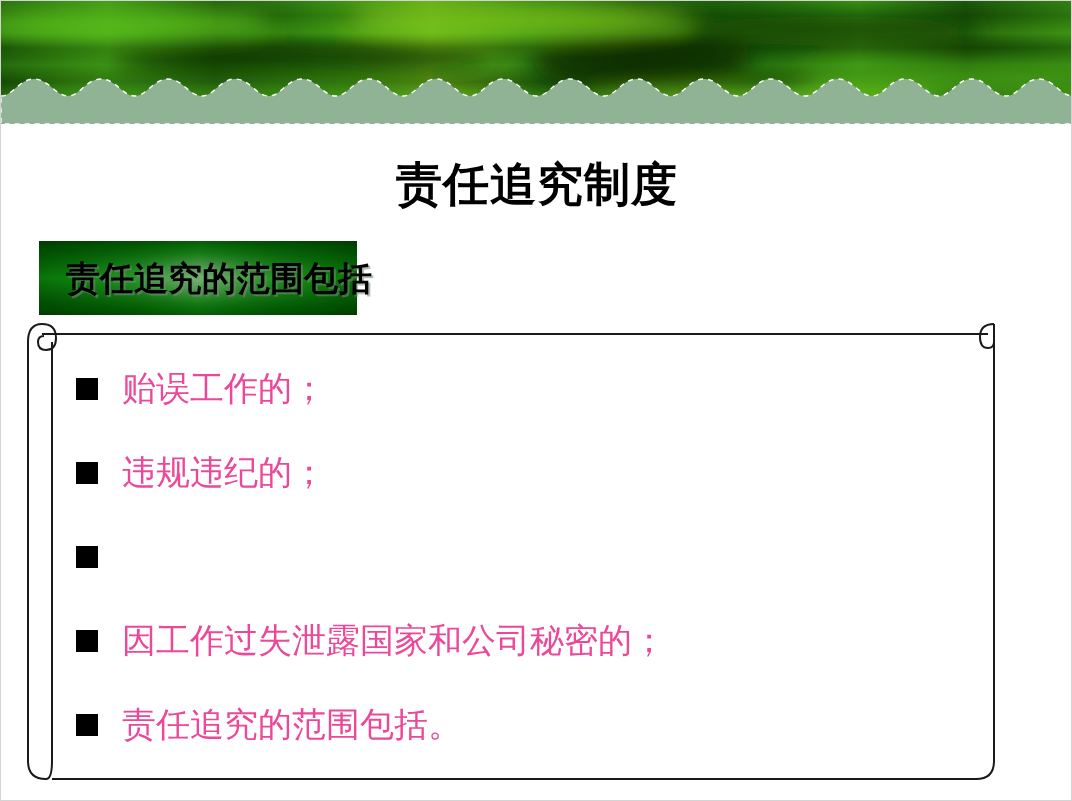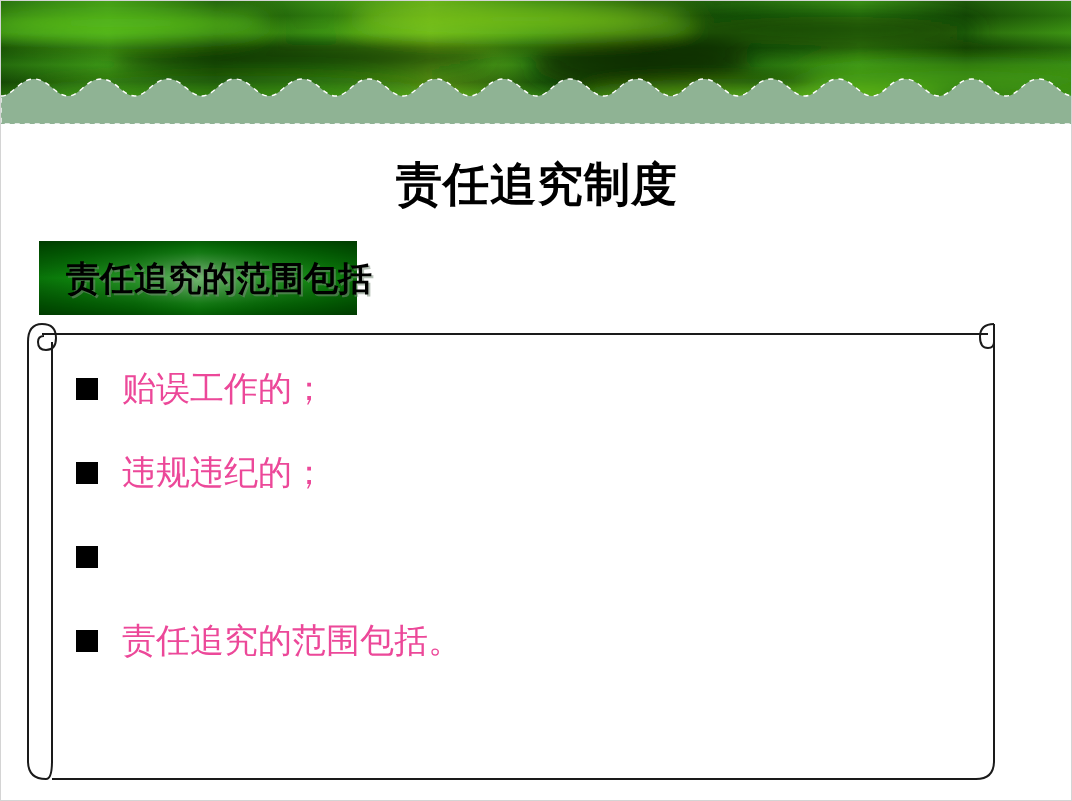--- a/index.html
+++ b/index.html
@@ -246,19 +246,23 @@
       </li>
       <li class="bullet-item">
         <span class="bullet-marker"></span>
         <span class="bullet-text">违规违纪的；</span>
       </li>
       <li class="bullet-item">
         <span class="bullet-marker"></span>
       </li>
       <li class="bullet-item">
         <span class="bullet-marker"></span>
+        <span class="bullet-text">因工作过失泄露国家和公司秘密的；</span>
+      </li>
+      <li class="bullet-item">
+        <span class="bullet-marker"></span>
         <span class="bullet-text">责任追究的范围包括。</span>
       </li>
     </ul>
 
   </div>
 
 </div>
 
 </body></html>

